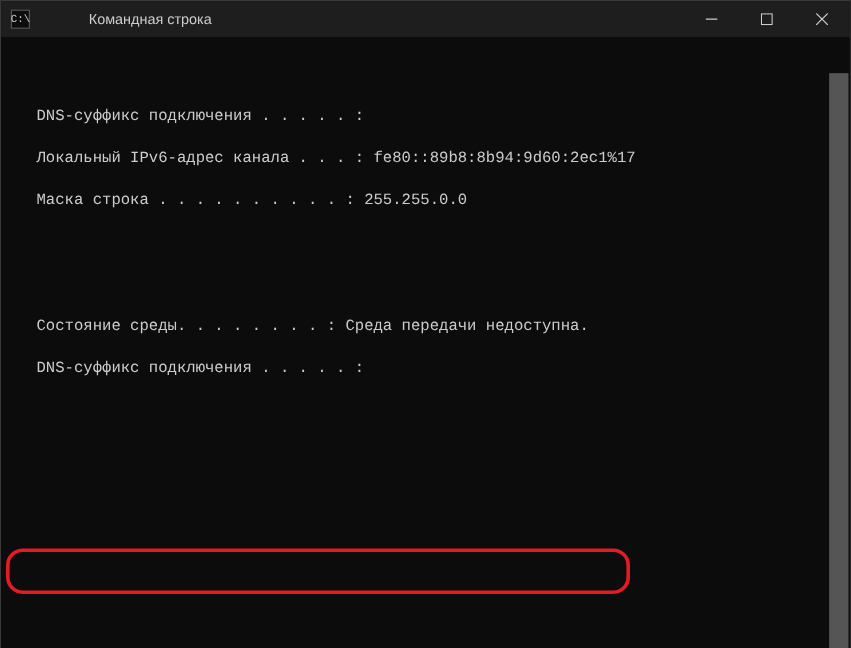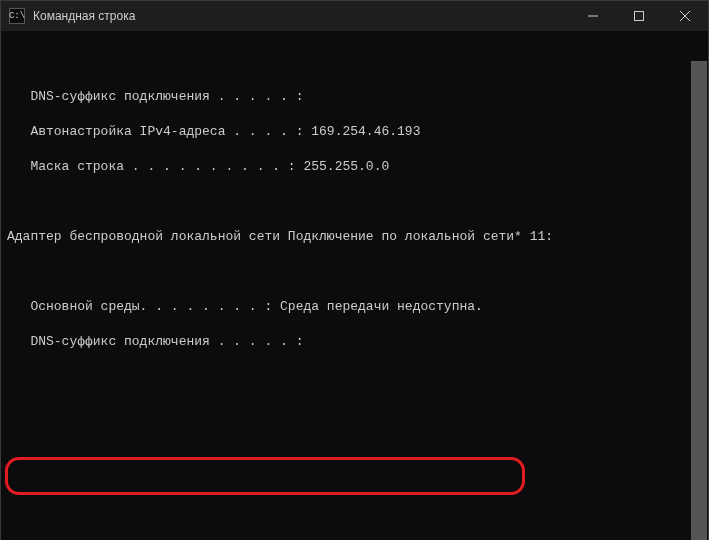--- a/index.html
+++ b/index.html
@@ -44,20 +44,21 @@
       align-items: center;
       justify-content: center;
       font-size: 9px;
       color: #ccc;
       border: 1px solid #555;
     }
     .title-text {
       color: #cccccc;
       font-size: 12px;
       font-family: 'Segoe UI', Tahoma, sans-serif;
+      margin-left: 41px;
     }
     .window-controls {
       display: flex;
       height: 100%;
     }
     .control-btn {
       width: 46px;
       height: 30px;
       display: flex;
       align-items: center;
@@ -138,26 +139,25 @@
             <line x1="10" y1="0" x2="0" y2="10" stroke="#cccccc" stroke-width="1"></line>
           </svg>
       </div>
     </div>
   </div>
 
   <div class="content-wrap">
     <div class="terminal-content">
 <div class="terminal-line"> </div>
 <div class="terminal-line">   DNS-суффикс подключения . . . . . :</div>
-<div class="terminal-line">   Автонастройка IPv4-адреса . . . . : 169.254.46.193</div>
+<div class="terminal-line">   Локальный IPv6-адрес канала . . . : fe80::89b8:8b94:9d60:2ec1%17</div>
 <div class="terminal-line">   Маска строка . . . . . . . . . . : 255.255.0.0</div>
 <div class="terminal-line"> </div>
-<div class="terminal-line">Адаптер беспроводной локальной сети Подключение по локальной сети* 11:</div>
 <div class="terminal-line"> </div>
-<div class="terminal-line">   Основной среды. . . . . . . . : Среда передачи недоступна.</div>
+<div class="terminal-line">   Состояние среды. . . . . . . . : Среда передачи недоступна.</div>
 <div class="terminal-line">   DNS-суффикс подключения . . . . . :</div>
 <div class="terminal-line"> </div>
 
 
 
 
 
 
 
 

